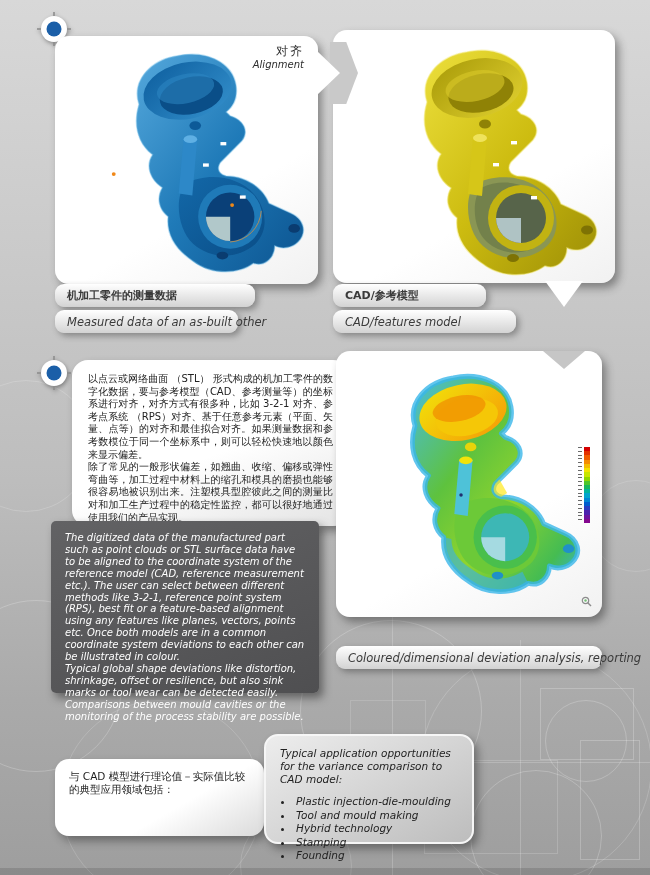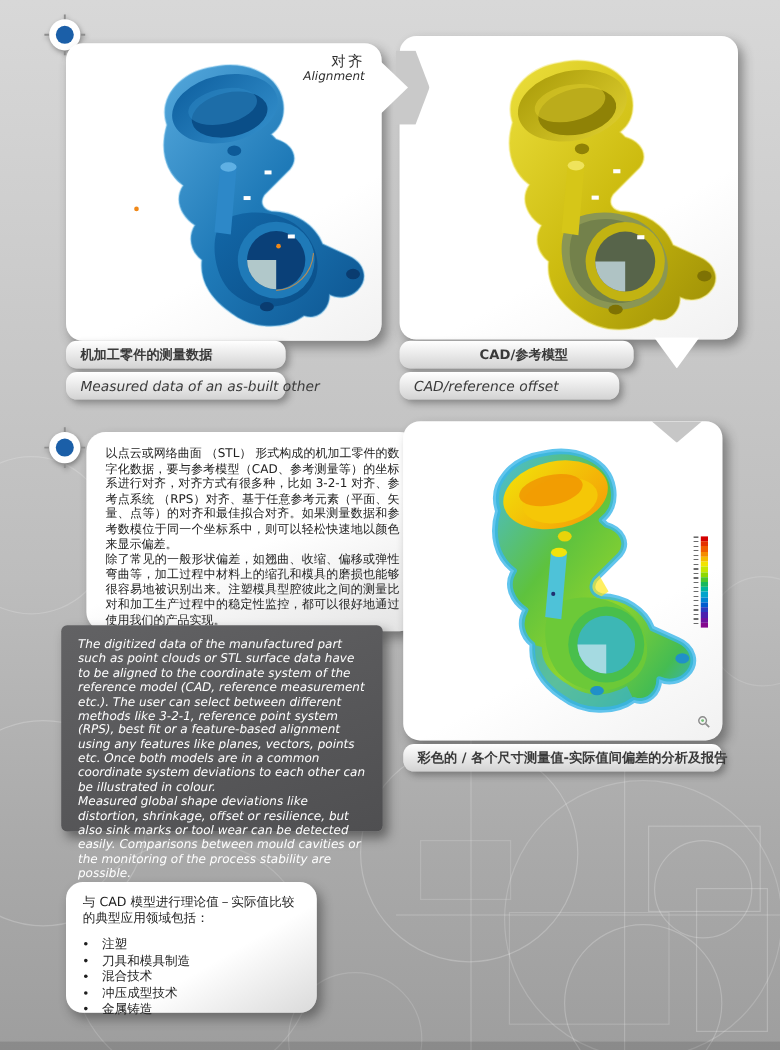--- a/index.html
+++ b/index.html
@@ -42,21 +42,21 @@
   .darkbox p{margin:0;font-size:10px;line-height:11.9px;font-style:italic;}
   
   .legend{position:absolute;display:flex;}
   .legend .ticks{width:4px;height:76px;margin-right:2px;
                  background:repeating-linear-gradient(to bottom,#6a6a6a 0 1px,transparent 1px 3.8px);}
   .legend .bar{width:6px;display:flex;flex-direction:column;}
   .legend .bar div{flex:1;}
   
   .listbox{position:absolute;box-sizing:border-box;border-radius:14px;
            box-shadow:4px 5px 9px rgba(40,40,40,.45);padding:11px 14px;}
-  .listbox.zh{left:55px;top:735px;width:209px;height:109px;
+  .listbox.zh{left:55px;top:759px;width:209px;height:77px;
               background:linear-gradient(150deg,#ffffff 60%,#dadada 100%);color:#1e1e1e;}
   .listbox.en{left:264px;top:734px;width:210px;height:110px;
               background:linear-gradient(150deg,#ededed 0%,#bdbdbd 100%);
               border:2px solid #f6f6f6;color:#222;}
   .listbox .head{font-size:10.5px;line-height:13px;margin:0 0 9px 0;}
   .listbox.en .head,.listbox.en li{font-style:italic;}
   .listbox ul{margin:0;padding:0 0 0 14px;font-size:10.5px;line-height:13.6px;}
   .listbox li{padding-left:2px;}
   .mag{position:absolute;opacity:.75;}
 </style>
@@ -170,51 +170,51 @@
         <rect x="168" y="150" width="6" height="3.4" fill="#fff"></rect>
       </g>
     </svg>
   </div>
 
   <div class="notchR" style="left:330px;top:42px;width:28px;height:62px;"></div>
   <div class="tailR" style="left:316px;top:50px;width:24px;height:46px;"></div>
 
   <div class="tailD" style="left:545px;top:281px;width:38px;height:26px;"></div>
 
-  <div class="capbar zhb" style="left:55px;top:284px;width:183px;">
+  <div class="capbar zhb" style="left:55px;top:284px;width:200px;">
     <span>机加工零件的测量数据</span>
   </div>
   <div class="capbar en" style="left:55px;top:310px;width:183px;">
     <span>Measured data of an as-built other</span>
   </div>
 
-  <div class="capbar zhb" style="left:333px;top:284px;width:195px;justify-content:center;">
+  <div class="capbar zhb" style="left:333px;top:284px;width:153px;">
     <span>CAD/参考模型</span>
   </div>
   <div class="capbar en" style="left:333px;top:310px;width:183px;">
-    <span>CAD/reference offset</span>
+    <span>CAD/features model</span>
   </div>
 
   <svg class="target" style="left:36px;top:355px;" viewBox="0 0 36 36">
     <line x1="18" y1="1" x2="18" y2="8" stroke="#8d8d8d" stroke-width="1.6"></line>
     <line x1="18" y1="28" x2="18" y2="35" stroke="#8d8d8d" stroke-width="1.6"></line>
     <line x1="1" y1="18" x2="8" y2="18" stroke="#8d8d8d" stroke-width="1.6"></line>
     <line x1="28" y1="18" x2="35" y2="18" stroke="#8d8d8d" stroke-width="1.6"></line>
     <circle cx="18" cy="18" r="13" fill="#ffffff"></circle>
     <circle cx="18" cy="18" r="7.5" fill="#1b5fa8"></circle>
   </svg>
 
   <div class="zhbox">
     <p>以点云或网络曲面 （STL） 形式构成的机加工零件的数字化数据，要与参考模型（CAD、参考测量等）的坐标系进行对齐，对齐方式有很多种，比如 3-2-1 对齐、参考点系统 （RPS）对齐、基于任意参考元素（平面、矢量、点等）的对齐和最佳拟合对齐。如果测量数据和参考数模位于同一个坐标系中，则可以轻松快速地以颜色来显示偏差。</p>
     <p>除了常见的一般形状偏差，如翘曲、收缩、偏移或弹性弯曲等，加工过程中材料上的缩孔和模具的磨损也能够很容易地被识别出来。注塑模具型腔彼此之间的测量比对和加工生产过程中的稳定性监控，都可以很好地通过使用我们的产品实现。</p>
   </div>
 
   <div class="darkbox">
     <p>The digitized data of the manufactured part such as point clouds or STL surface data have to be aligned to the coordinate system of the reference model (CAD, reference measurement etc.). The user can select between different methods like 3-2-1, reference point system (RPS), best fit or a feature-based alignment using any features like planes, vectors, points etc. Once both models are in a common coordinate system deviations to each other can be illustrated in colour.</p>
-    <p>Measured global shape deviations like distortion, shrinkage, offset or resilience, but also sink marks or tool wear can be detected easily. Comparisons between mould cavities or the monitoring of the process stability are possible.</p>
+    <p>Typical global shape deviations like distortion, shrinkage, offset or resilience, but also sink marks or tool wear can be detected easily. Comparisons between mould cavities or the monitoring of the process stability are possible.</p>
   </div>
 
   <div class="card" style="left:336px;top:351px;width:266px;height:266px;">
     <svg class="part" width="240" height="232" viewBox="0 0 250 235" style="left:6px;top:14px;">
       <defs>
         <linearGradient id="rBody" x1="0" y1="0" x2="1" y2="1">
           <stop offset="0" stop-color="#49bce2"></stop>
             <stop offset=".35" stop-color="#5ec23e"></stop>
           <stop offset=".6" stop-color="#8fd42e"></stop>
             <stop offset=".85" stop-color="#45bc52"></stop>
@@ -268,28 +268,31 @@
         </div>
     </div>
     <svg class="mag" style="right:10px;bottom:10px;" width="11" height="11" viewBox="0 0 11 11">
       <circle cx="4.5" cy="4.5" r="3.2" fill="none" stroke="#6a6a6a" stroke-width="1.2"></circle>
       <line x1="7" y1="7" x2="10" y2="10" stroke="#6a6a6a" stroke-width="1.4"></line>
       <circle cx="4.5" cy="4.5" r="1.2" fill="#4caf50"></circle>
     </svg>
   </div>
   <div class="notchD" style="left:543px;top:351px;width:42px;height:18px;"></div>
 
-  <div class="capbar zhb" style="left:336px;top:620px;width:266px;">
-    <span>彩色的 / 各个尺寸测量值-实际值间偏差的分析及报告</span>
+  <div class="capbar en" style="left:336px;top:646px;width:266px;">
+    <span>Coloured/dimensional deviation analysis, reporting</span>
   </div>
 
   <div class="listbox zh">
     <p class="head">与 CAD 模型进行理论值－实际值比较的典型应用领域包括：</p>
+  </div>
+  <div class="listbox en">
+    <p class="head">Typical application opportunities for the variance comparison to CAD model:</p>
     <ul>
-      <li>注塑</li>
-      <li>刀具和模具制造</li>
-      <li>混合技术</li>
-      <li>冲压成型技术</li>
-      <li>金属铸造</li>
+      <li>Plastic injection-die-moulding</li>
+      <li>Tool and mould making</li>
+      <li>Hybrid technology</li>
+      <li>Stamping</li>
+      <li>Founding</li>
     </ul>
   </div>
 
 </div>
 
 </body></html>

